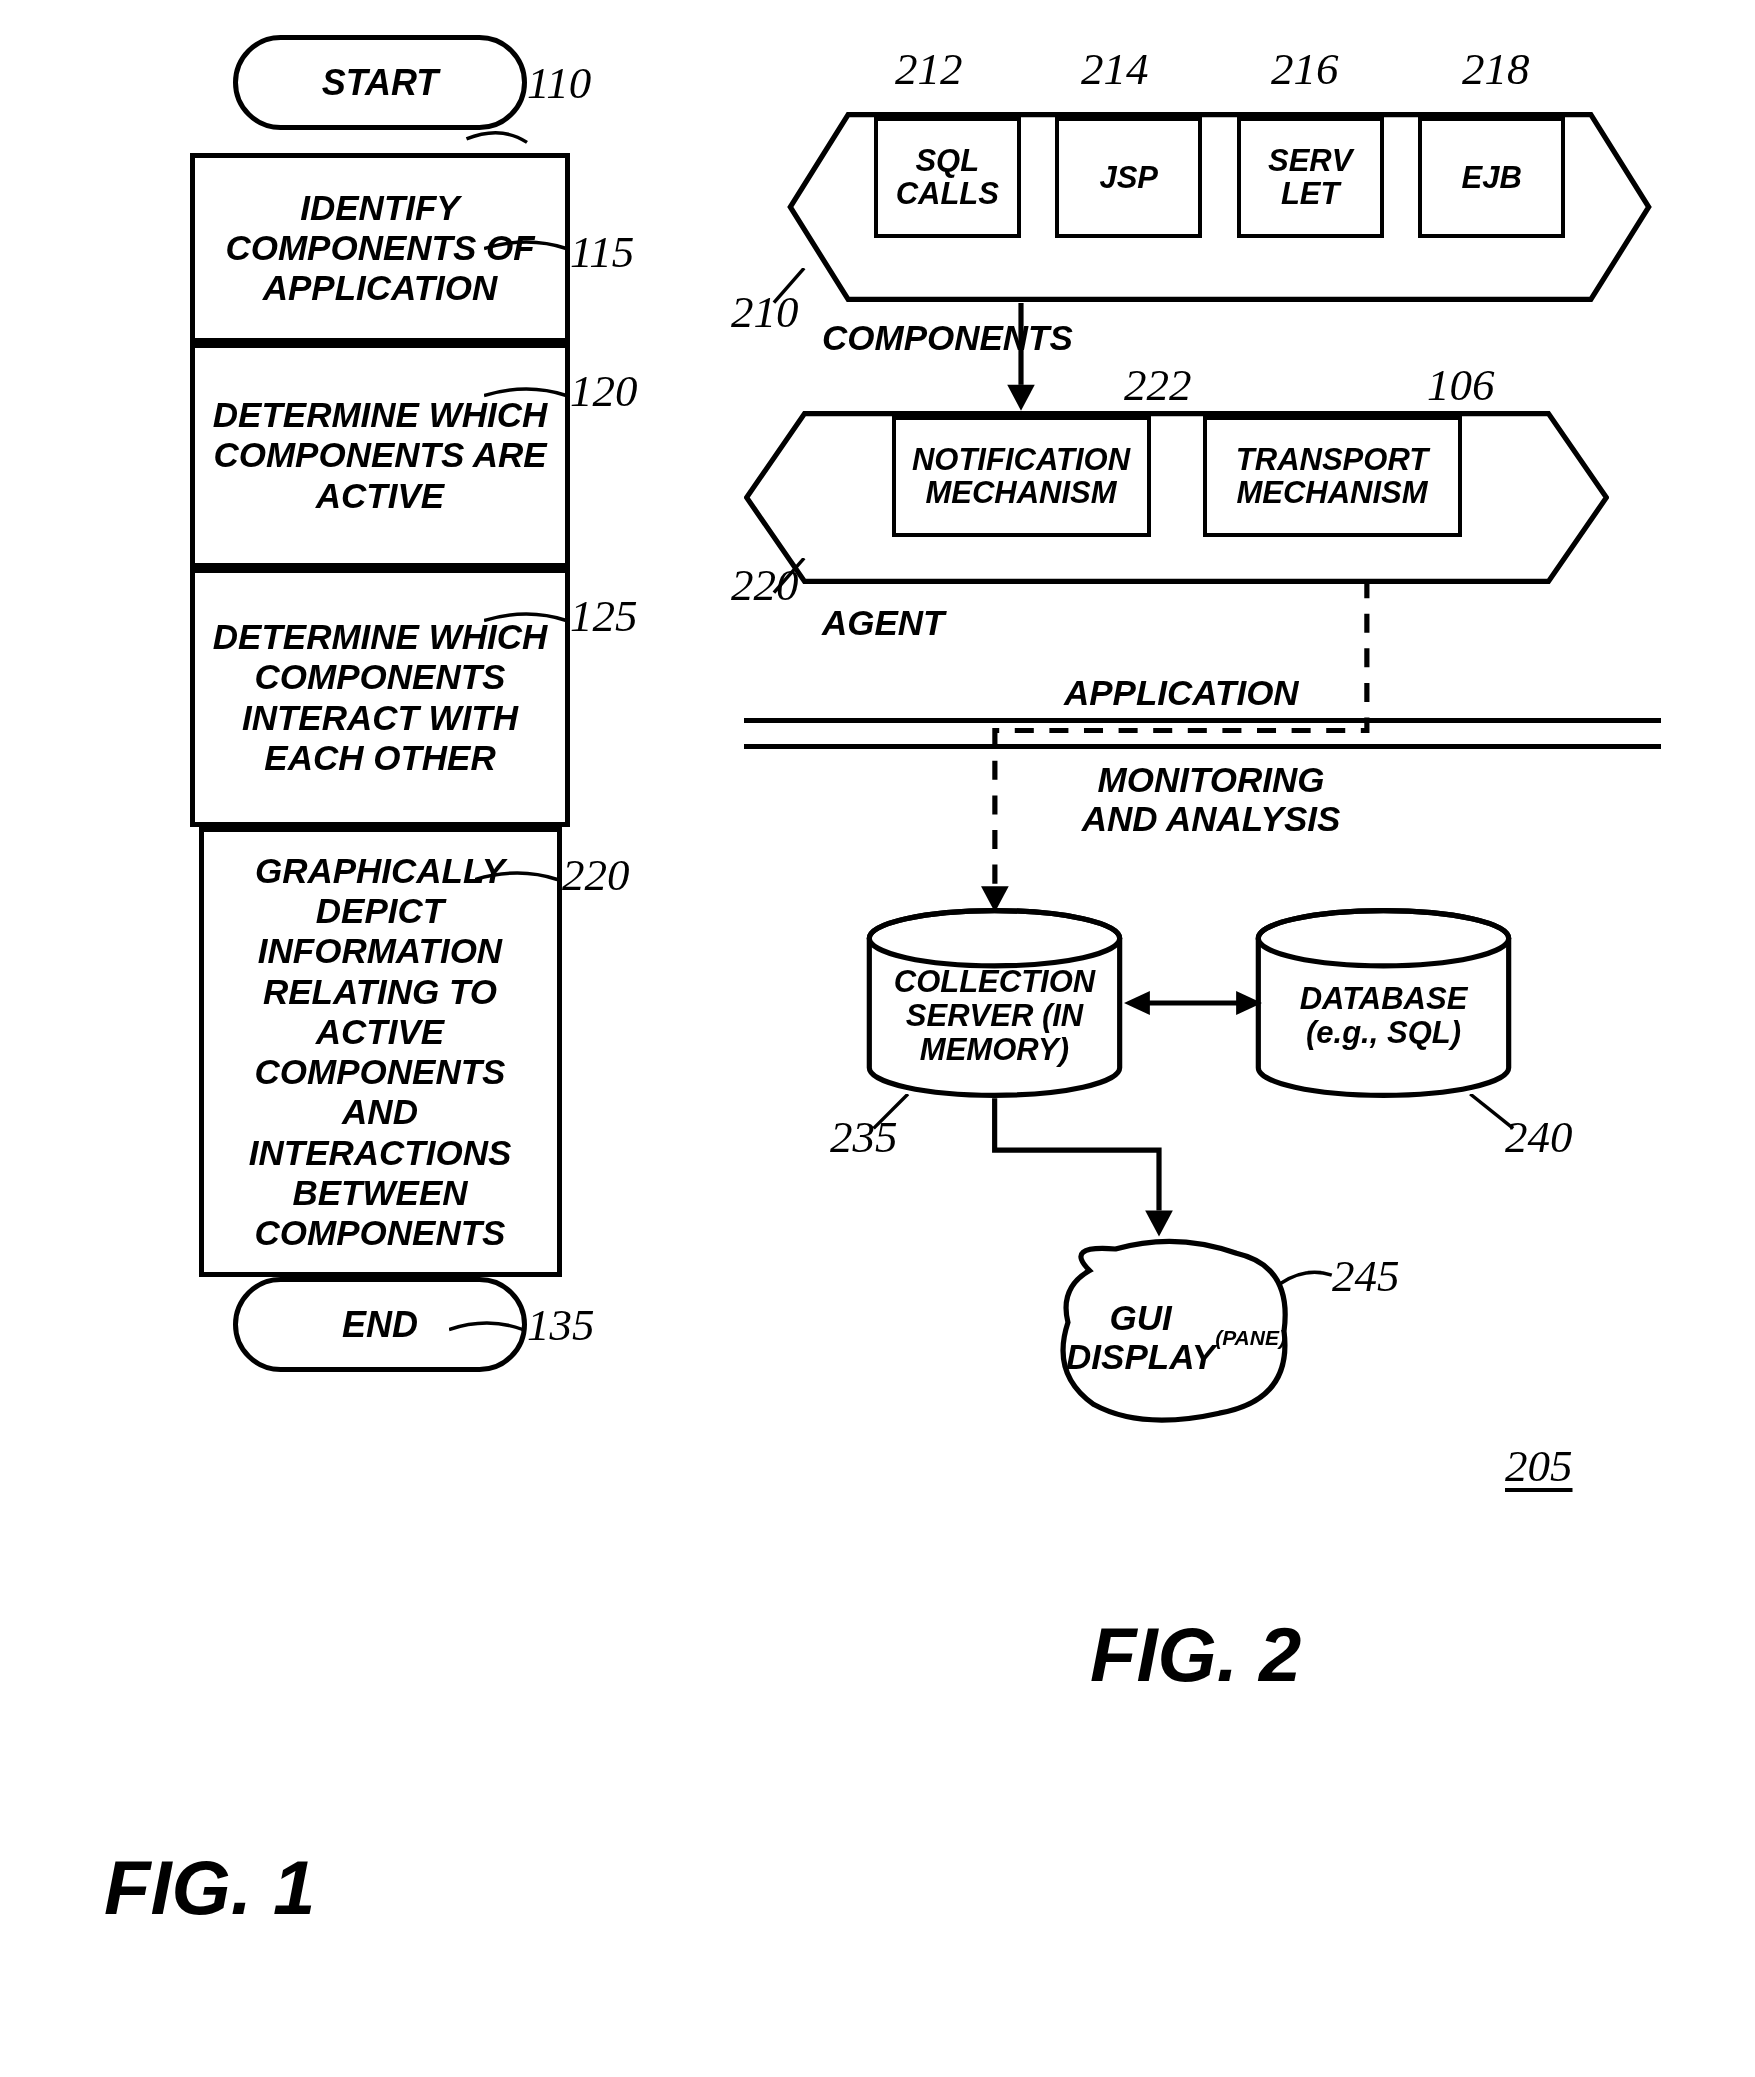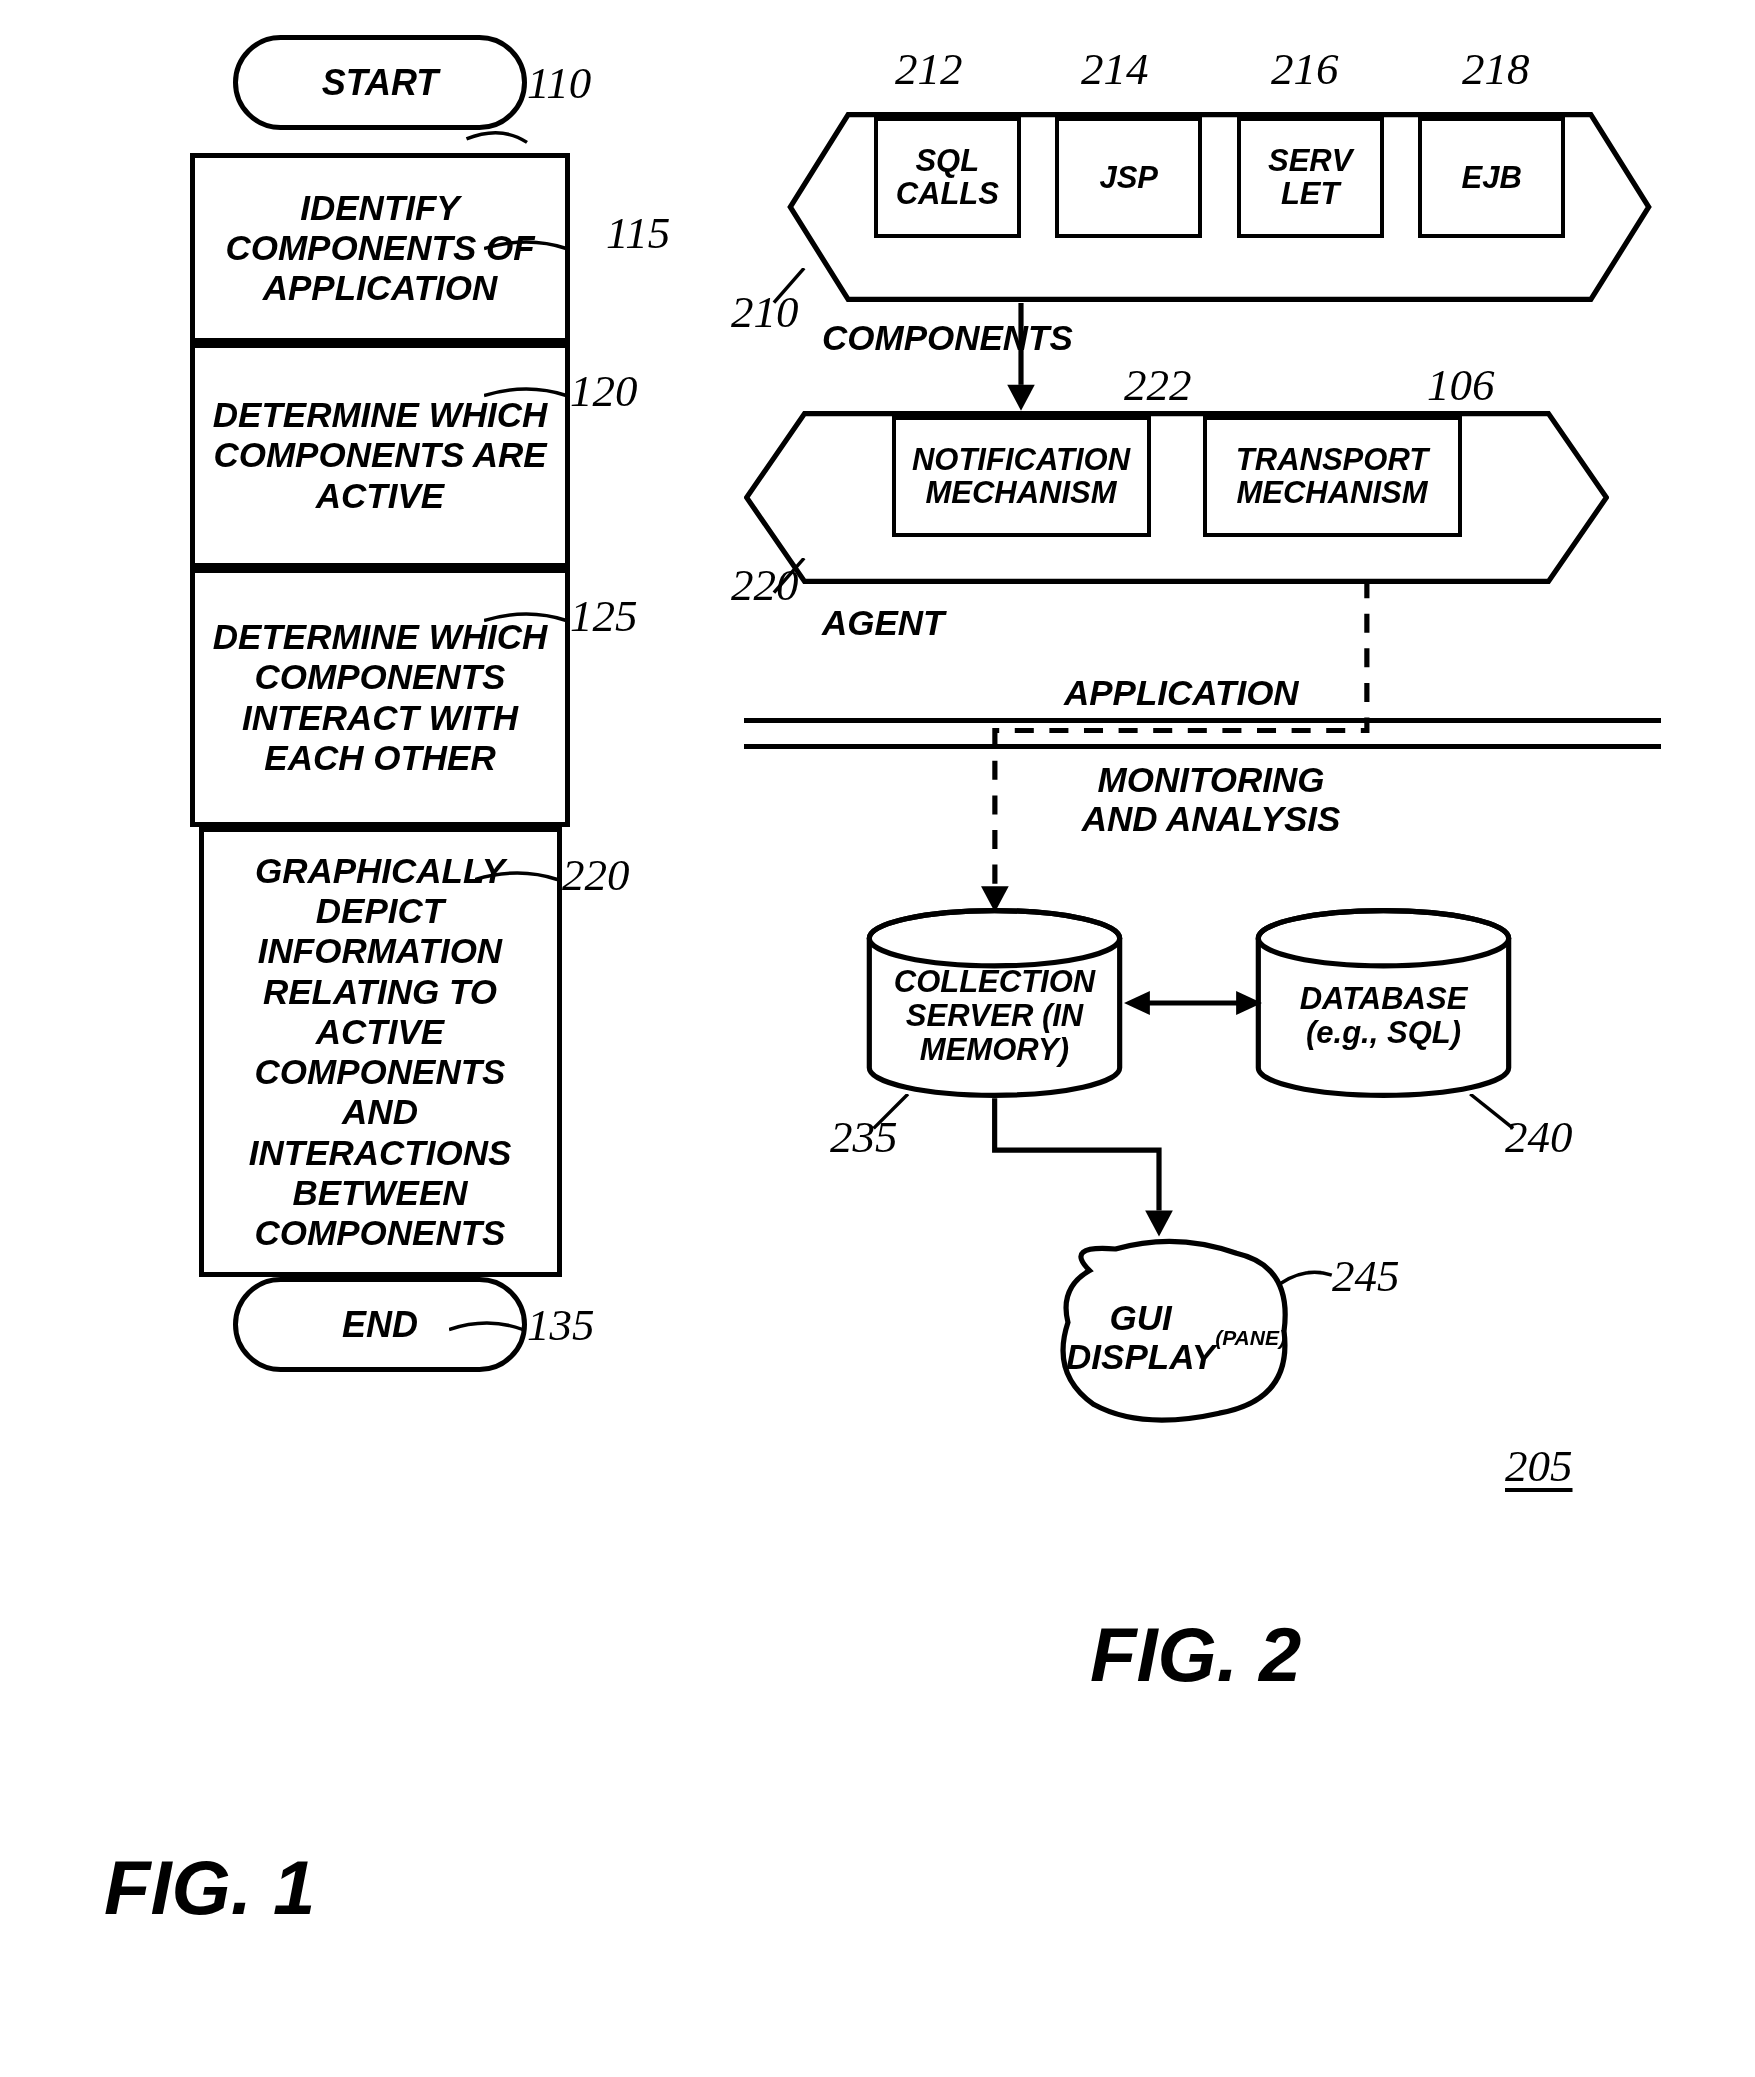--- a/index.html
+++ b/index.html
@@ -148,21 +148,21 @@
 
       <div class="v-arrow">
         <div class="shaft" style="height:43px;"></div>
           <div class="head"></div>
       </div>
 
       <div style="position:relative; width:100%;">
         <div class="process" style="height:190px;">
           <span>IDENTIFY COMPONENTS OF APPLICATION</span>
         </div>
-        <span class="ref-label" style="left:484px; top:58px;padding-left:36px;">115</span>
+        <span class="ref-label" style="left:484px; top:77px;">115</span>
         <svg width="104" height="35" style="position:absolute;left:398px;top:78px;" viewBox="0 0 120 40">
           <path d="M 0 20 Q 50 5 95 20" stroke="#000" stroke-width="4" fill="none"></path>
         </svg>
       </div>
 
       <div class="v-arrow">
         <div class="shaft" style="height:78px;"></div>
           <div class="head"></div>
       </div>
 

